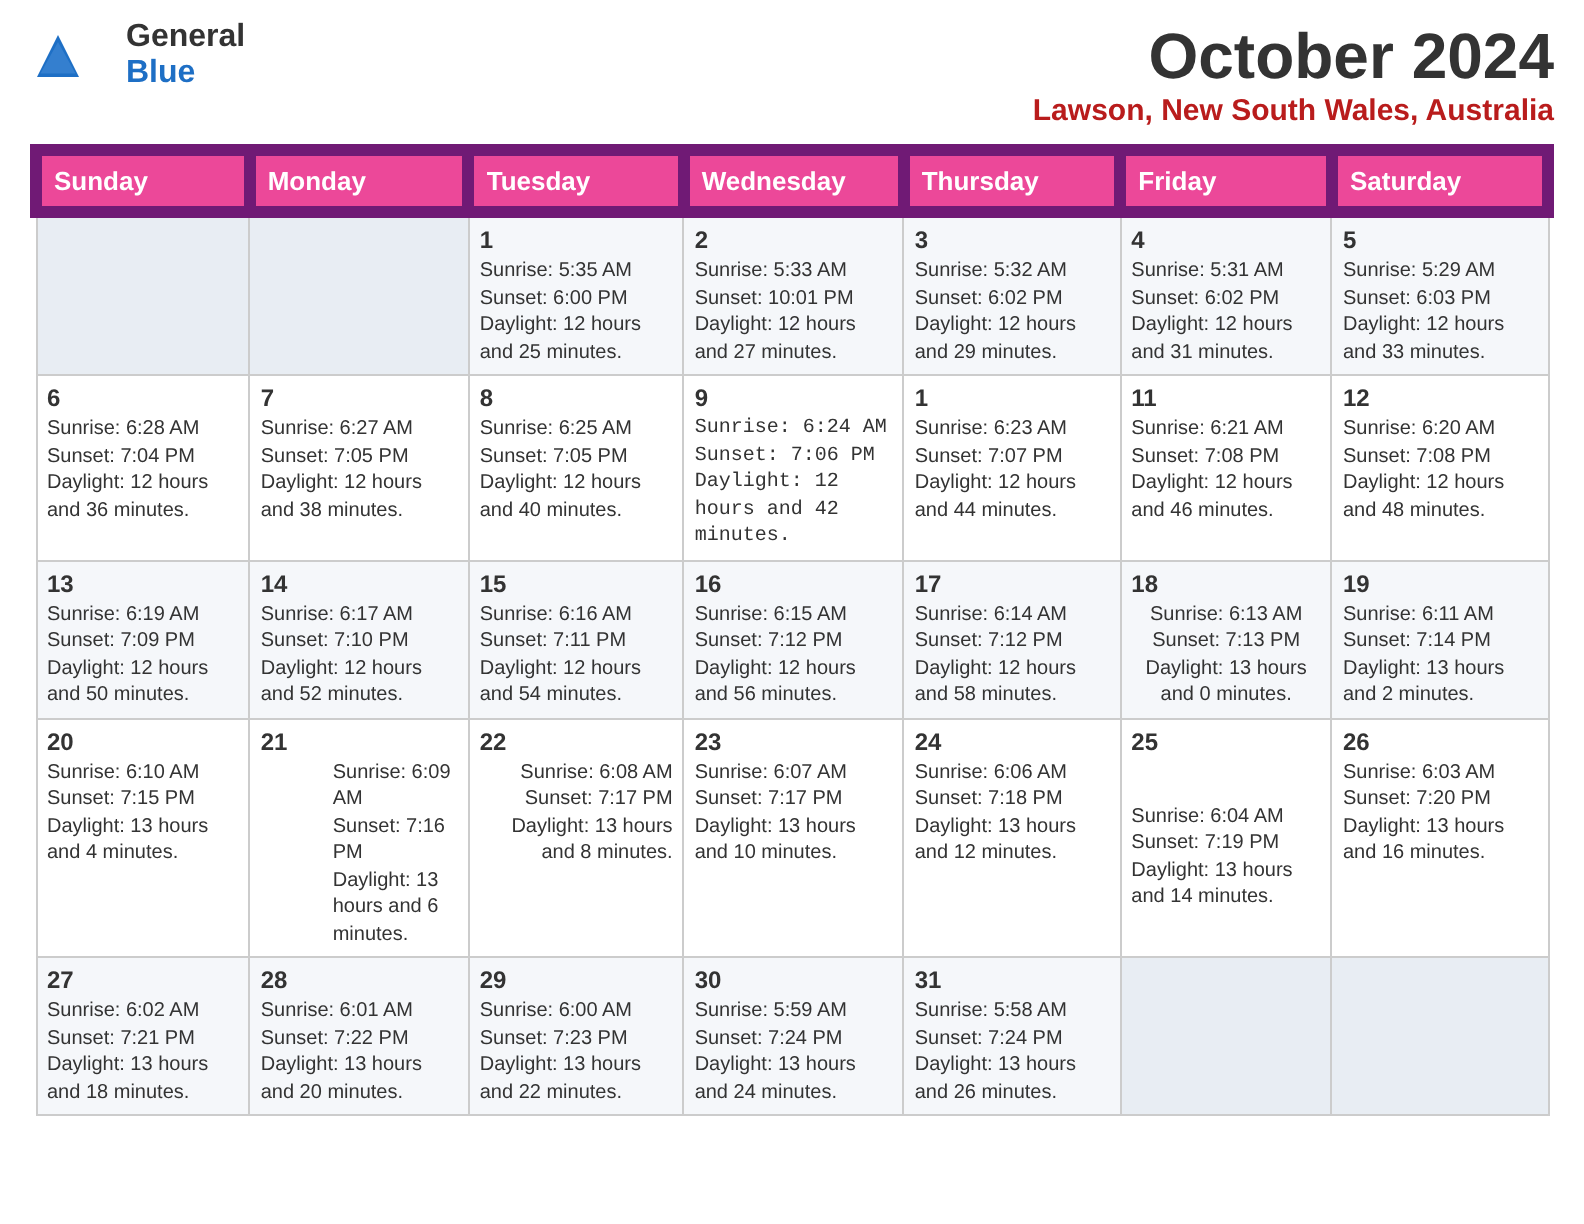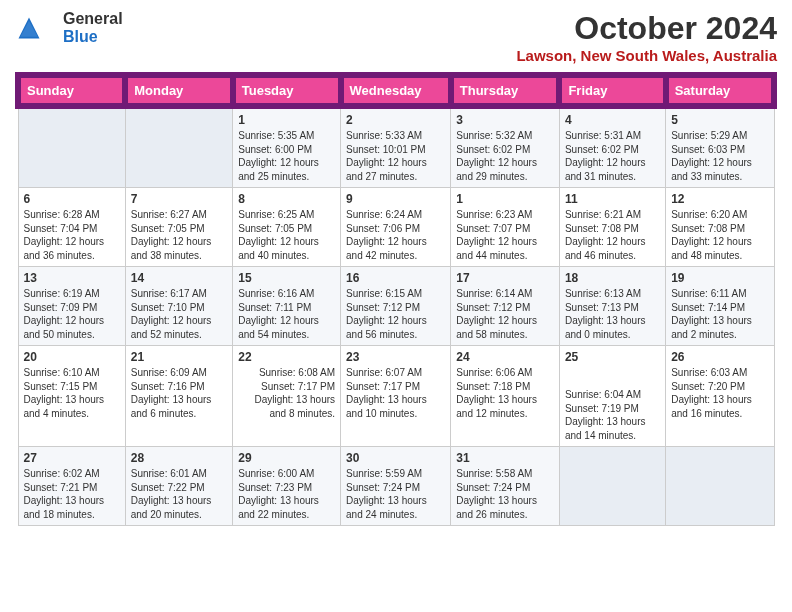--- a/index.html
+++ b/index.html
@@ -169,21 +169,21 @@
 Daylight: 12 hours and 38 minutes.</div>
         </td>
         <td>
           <div class="day-number">8</div>
           <div class="day-info" style="white-space: pre-line;">Sunrise: 6:25 AM
 Sunset: 7:05 PM
 Daylight: 12 hours and 40 minutes.</div>
         </td>
         <td>
           <div class="day-number">9</div>
-          <div class="day-info" style="white-space: pre-line;">Sunrise: 6:24 AM
+          <div class="day-info" style="white-space: pre-line; font-family: Liberation Mono, monospace;">Sunrise: 6:24 AM
 Sunset: 7:06 PM
 Daylight: 12 hours and 42 minutes.</div>
         </td>
         <td>
           <div class="day-number">1</div>
           <div class="day-info" style="white-space: pre-line;">Sunrise: 6:23 AM
 Sunset: 7:07 PM
 Daylight: 12 hours and 44 minutes.</div>
         </td>
         <td>
@@ -225,41 +225,41 @@
 Daylight: 12 hours and 56 minutes.</div>
         </td>
         <td>
           <div class="day-number">17</div>
           <div class="day-info" style="white-space: pre-line;">Sunrise: 6:14 AM
 Sunset: 7:12 PM
 Daylight: 12 hours and 58 minutes.</div>
         </td>
         <td>
           <div class="day-number">18</div>
-          <div class="day-info" style="white-space: pre-line;">Sunrise: 6:13 AM
+          <div class="day-info" style="white-space: pre-line; text-align: center;">Sunrise: 6:13 AM
 Sunset: 7:13 PM
 Daylight: 13 hours and 0 minutes.</div>
         </td>
         <td>
           <div class="day-number">19</div>
           <div class="day-info" style="white-space: pre-line;">Sunrise: 6:11 AM
 Sunset: 7:14 PM
 Daylight: 13 hours and 2 minutes.</div>
         </td>
       </tr>
       <tr>
         <td>
           <div class="day-number">20</div>
           <div class="day-info" style="white-space: pre-line;">Sunrise: 6:10 AM
 Sunset: 7:15 PM
 Daylight: 13 hours and 4 minutes.</div>
         </td>
         <td>
           <div class="day-number">21</div>
-          <div class="day-info" style="white-space: pre-line;">Sunrise: 6:09 AM
+          <div class="day-info" style="white-space: pre-line; margin-left: 36px;">Sunrise: 6:09 AM
 Sunset: 7:16 PM
 Daylight: 13 hours and 6 minutes.</div>
         </td>
         <td>
           <div class="day-number">22</div>
           <div class="day-info" style="white-space: pre-line; text-align: right;">Sunrise: 6:08 AM
 Sunset: 7:17 PM
 Daylight: 13 hours and 8 minutes.</div>
         </td>
         <td>

